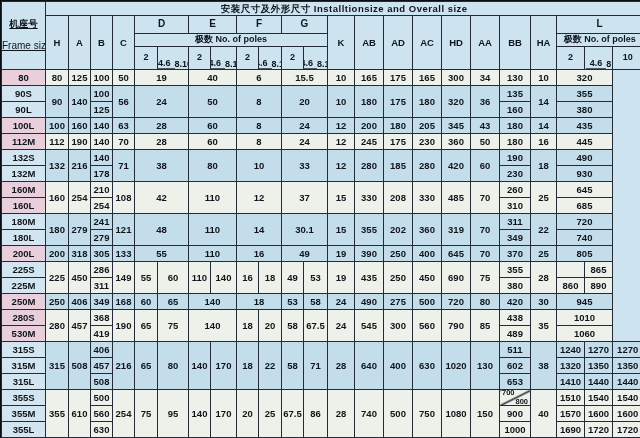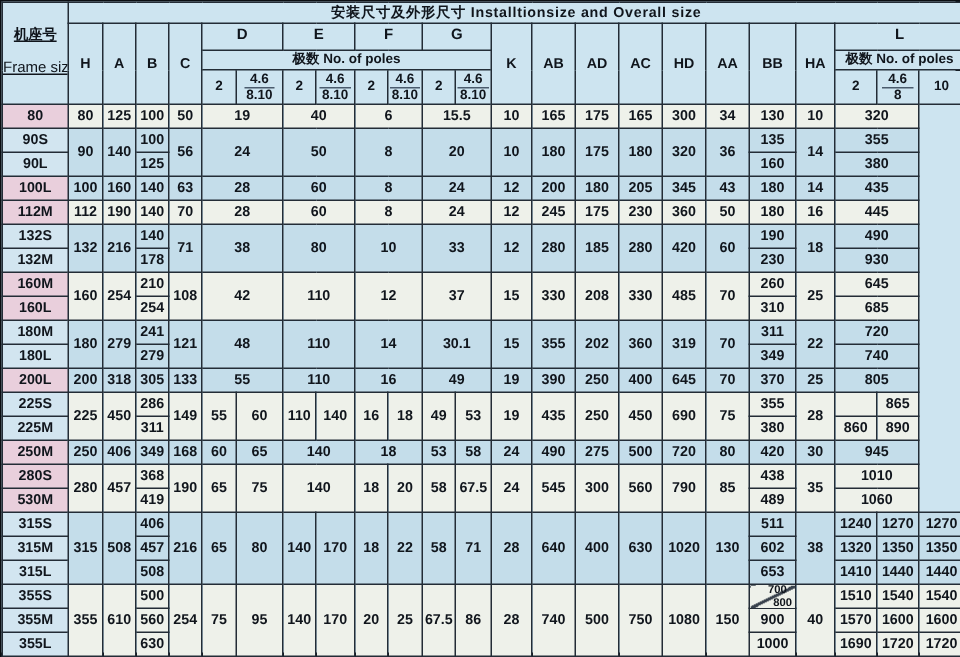--- a/index.html
+++ b/index.html
@@ -22,32 +22,32 @@
   .r-cols{height:18px;}
   .r-poles{height:13px;}
   .r-subs{height:23px;}
   tbody tr{height:16px;}
   .title{font-size:9.5px;letter-spacing:.5px;}
   .frame-h{font-size:9.5px;text-decoration:underline;}
   .frame-h .en{font-weight:400;font-size:10px;margin-top:12px;}
   .colL{font-size:10px;}
   .poles{font-size:9px;}
   .sub{font-size:9px;}
-  .stack{display:flex;flex-direction:column;align-items:center;justify-content:center;height:100%;}
+  .stack{display:flex;align-items:flex-end;justify-content:center;height:100%;}
   .stack .top{border-bottom:1px solid rgba(30,45,65,.75);padding:0 4px;}
   td.lbl{background:var(--lblblue);font-size:9.5px;}
   td.pink{background:var(--pink);}
   td.w{background:var(--white_row);}
   td.b{background:var(--blue_row);}
   td.l10{background:var(--header_bg);}
   td.diag{
     position:relative;
     background-image:linear-gradient(to right bottom,transparent 46%,#39424d 46%,#39424d 54%,transparent 54%);
   }
-  td.diag .d1{position:absolute;top:-1px;left:12px;font-size:7.5px;}
+  td.diag .d1{position:absolute;top:-1px;left:2px;font-size:7.5px;}
   td.diag .d2{position:absolute;bottom:-1px;right:2px;font-size:7.5px;text-align:center;}
 </style>
 </head>
 <body>
 
 <div class="sheet">
   <table>
     <colgroup>
       <col style="width:44px">
         <col style="width:23px">

